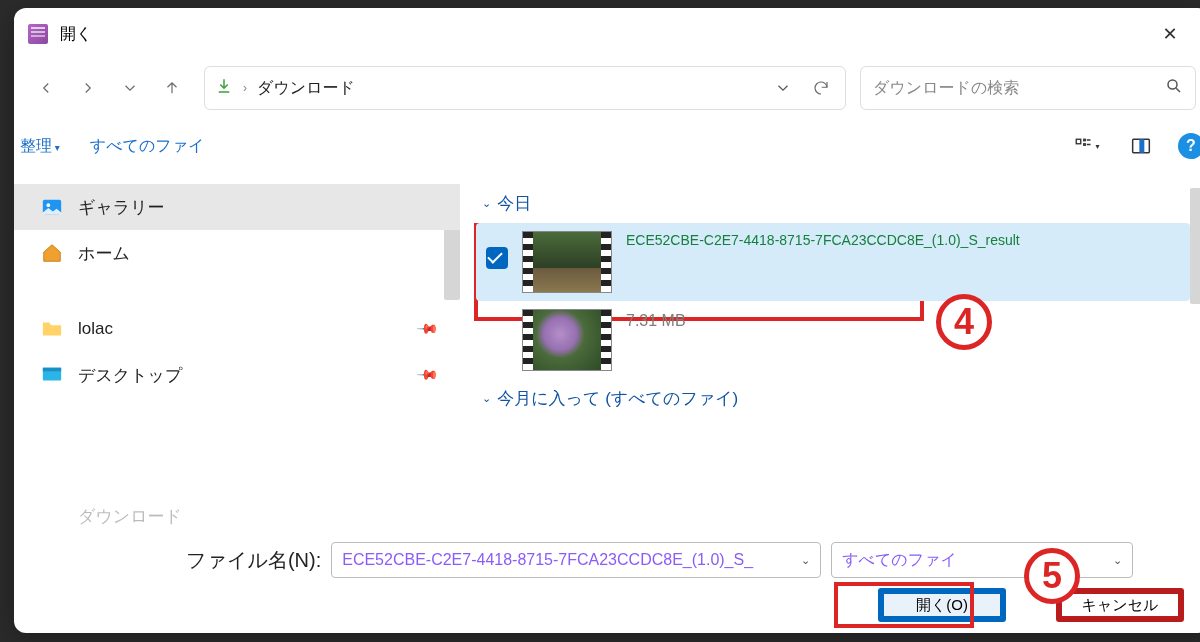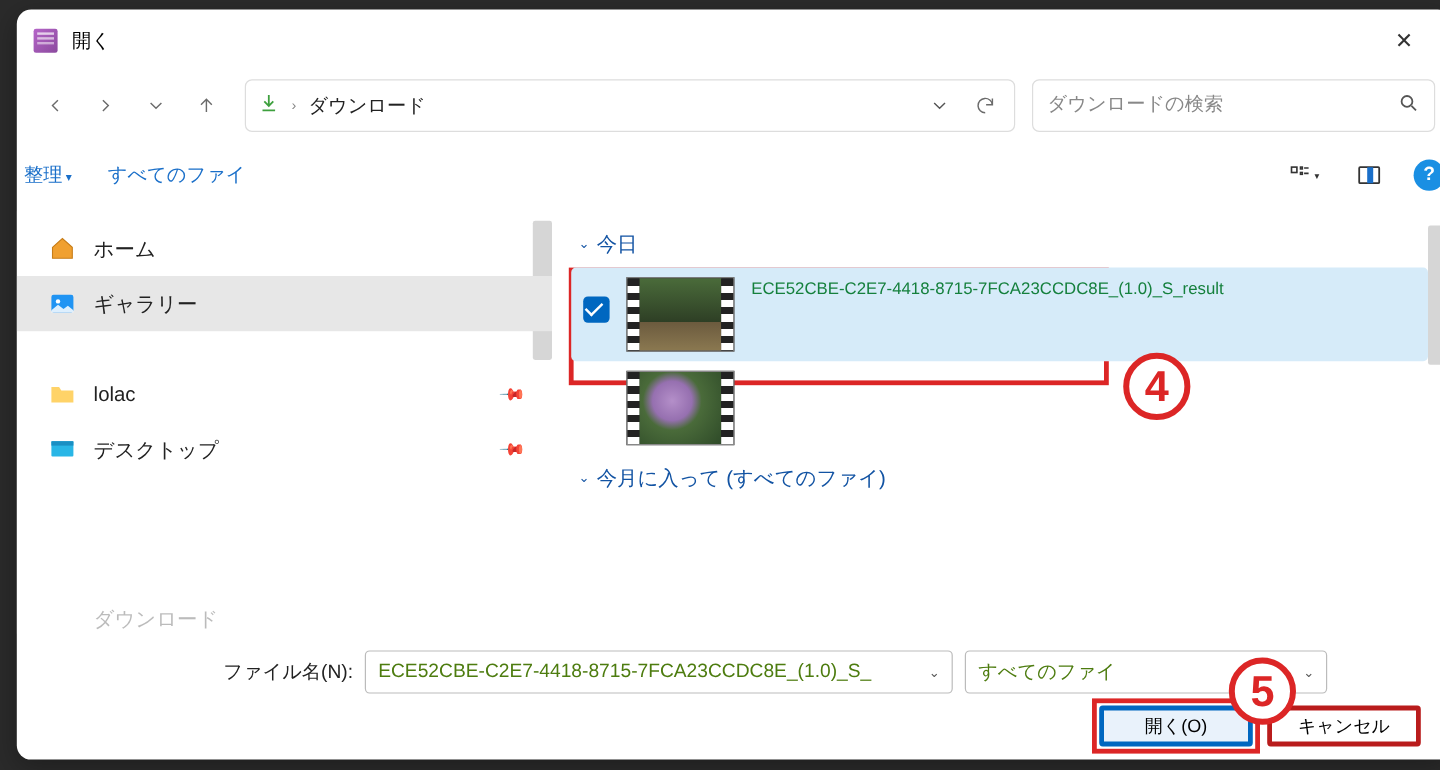--- a/index.html
+++ b/index.html
@@ -53,28 +53,28 @@
 .tc.forest{background:linear-gradient(to bottom,#4a6b3a 0,#2e3f25 60%,#6b5a3e 60%,#8a7850 100%);}
 .tc.flower{background:radial-gradient(circle at 40% 40%,#b48fc9 0,#9670b0 30%,#4a6b3a 45%,#2e4a28 100%);}
 .file-meta{flex:1;min-width:0;}
 .file-name{font-size:14px;color:#15803d;line-height:1.35;word-break:break-all;}
 .file-sub{font-size:16px;color:#7d7d7d;margin-top:3px;}
 .ct-scroll{position:absolute;right:4px;top:12px;width:16px;height:116px;background:#d6d6d6;border-radius:2px;}
 .red-box{position:absolute;border:4px solid #dc2626;pointer-events:none;}
 .red-circle{position:absolute;width:56px;height:56px;border:5px solid #dc2626;border-radius:50%;background:#fff;display:flex;align-items:center;justify-content:center;font-size:36px;font-weight:bold;color:#dc2626;font-family:Arial,sans-serif;z-index:20;}
 .footer{height:105px;border-top:0;padding:14px 22px 10px;display:flex;flex-direction:column;gap:10px;position:relative;}
 .frow1{display:flex;align-items:center;gap:10px;}
-.flabel{font-size:16px;color:#222;margin-left:150px;}
+.flabel{font-size:20px;color:#222;margin-left:150px;}
 .combo{height:36px;border:1px solid #bbb;border-radius:4px;display:flex;align-items:center;padding:0 10px;font-size:16px;background:#fff;cursor:pointer;}
 .combo.fn{flex:1;max-width:490px;}
 .combo.ft{width:302px;}
-.combo .cv{flex:1;overflow:hidden;white-space:nowrap;color:#4d7c0f;}
+.combo .cv{flex:1;overflow:hidden;white-space:nowrap;color:#8b5cf6;}
 .combo .dd{font-size:11px;color:#555;margin-left:6px;}
 .frow2{display:flex;justify-content:flex-end;gap:12px;padding-right:4px;}
-.btn{height:34px;min-width:128px;border:4px solid #b91c1c;background:#fff;font-size:15px;cursor:pointer;border-radius:3px;}
+.btn{height:34px;min-width:128px;border:6px solid #b91c1c;background:#fff;font-size:15px;cursor:pointer;border-radius:3px;margin-left:38px;}
 .btn.primary{background:#e9f2fb;border-color:#0067c0;}
 </style>
 </head>
 <body>
 
 <div class="dialog">
 
   <div class="titlebar">
     <div class="app-icon"></div>
     <div class="title-text">開く</div>
@@ -148,37 +148,37 @@
             <path d="M13 4v16" stroke="#1a6fc9" stroke-width="6"></path>
           </svg>
         </div>
       <div class="help-circle">?</div>
     </div>
   </div>
 
   <div class="body">
     <div class="sidebar">
       <div class="sb-scroll"></div>
-      <div class="sb-item">
-        <span class="sb-ico">
-            <svg width="22" height="22" viewBox="0 0 24 24">
-              <path d="M3 11l9-8 9 8v10H3z" fill="#f0a030" stroke="#c77d18" stroke-width="1"></path>
-            </svg>
-          </span>
-        <span>ホーム</span>
-      </div>
       <div class="sb-item sel">
         <span class="sb-ico">
             <svg width="22" height="22" viewBox="0 0 24 24">
               <rect x="2" y="4" width="20" height="16" rx="2" fill="#2094f3"></rect>
               <circle cx="8" cy="10" r="2" fill="#fff"></circle>
               <path d="M2 18l6-5 5 4 4-3 5 4v2H2z" fill="#fff" opacity=".85"></path>
             </svg>
           </span>
         <span>ギャラリー</span>
+      </div>
+      <div class="sb-item">
+        <span class="sb-ico">
+            <svg width="22" height="22" viewBox="0 0 24 24">
+              <path d="M3 11l9-8 9 8v10H3z" fill="#f0a030" stroke="#c77d18" stroke-width="1"></path>
+            </svg>
+          </span>
+        <span>ホーム</span>
       </div>
       <div class="sb-divider"></div>
       <div class="sb-item">
         <span class="sb-ico">
             <svg width="22" height="22" viewBox="0 0 24 24">
               <path d="M2 5h7l2 3h11v11H2z" fill="#ffd368"></path>
             </svg>
           </span>
         <span>lolac</span>
         <span class="pin">📌</span>
@@ -215,20 +215,21 @@
         </div>
       </div>
       </div>
 
       <div class="file-row">
         <div style="width:22px;flex-shrink:0;"></div>
         <div class="thumb">
             <div class="tc flower"></div>
           </div>
         <div class="file-meta">
+          <div class="file-sub">7.31 MB</div>
         </div>
       </div>
 
       <div class="grp-head" style="margin-top:8px;">
           <span class="chev">⌄</span>
           <span>今月に入って (すべてのファイ)</span>
         </div>
     </div>
   </div>
 

